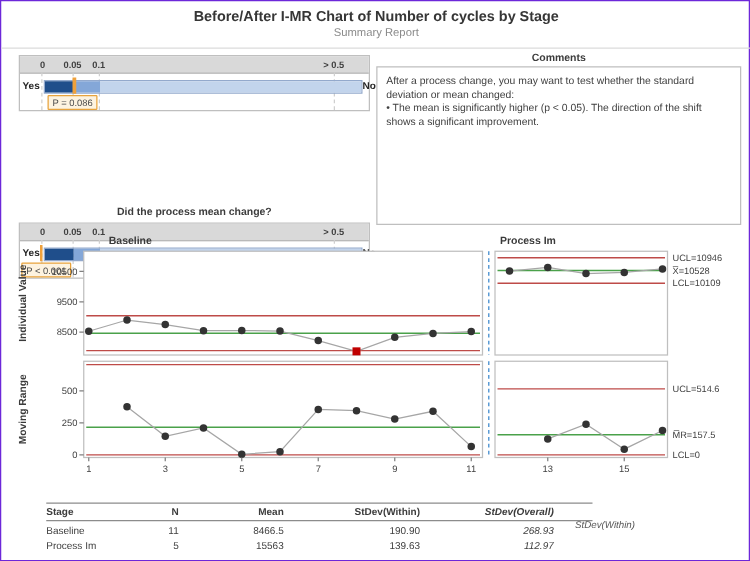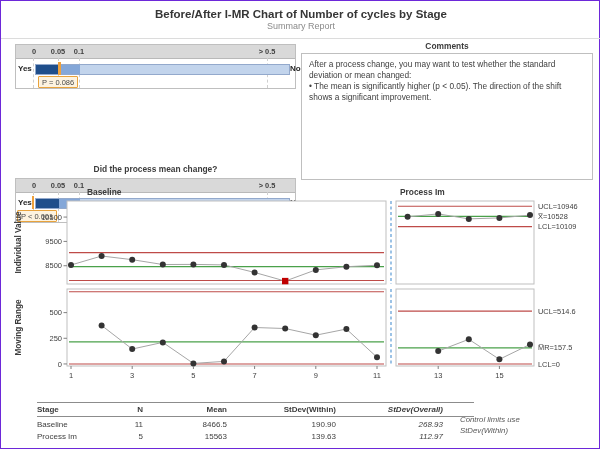--- a/index.html
+++ b/index.html
@@ -230,17 +230,16 @@
     </div>
     <div class="trow">
       <span class="c0">Process Im</span>
       <span class="c1">5</span>
       <span class="c2">15563</span>
       <span class="c3">139.63</span>
       <span class="c4">112.97</span>
     </div>
   </div>
   <div class="note">
-    <div>Control limits use</div>
     <div>StDev(Within)</div>
   </div>
 
 </div>
 
 </body></html>

